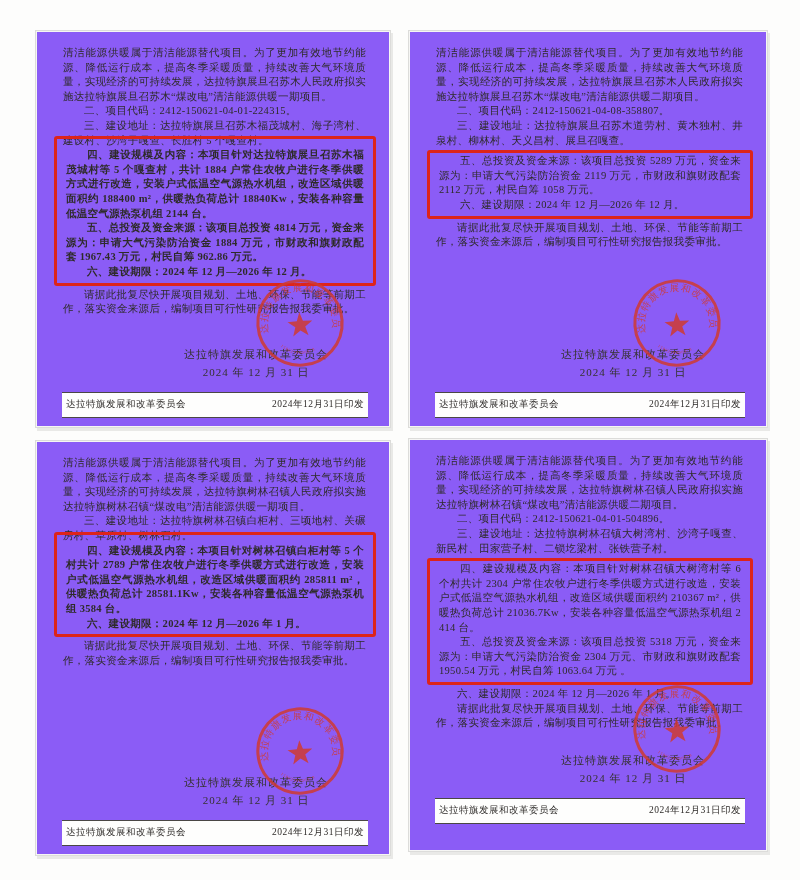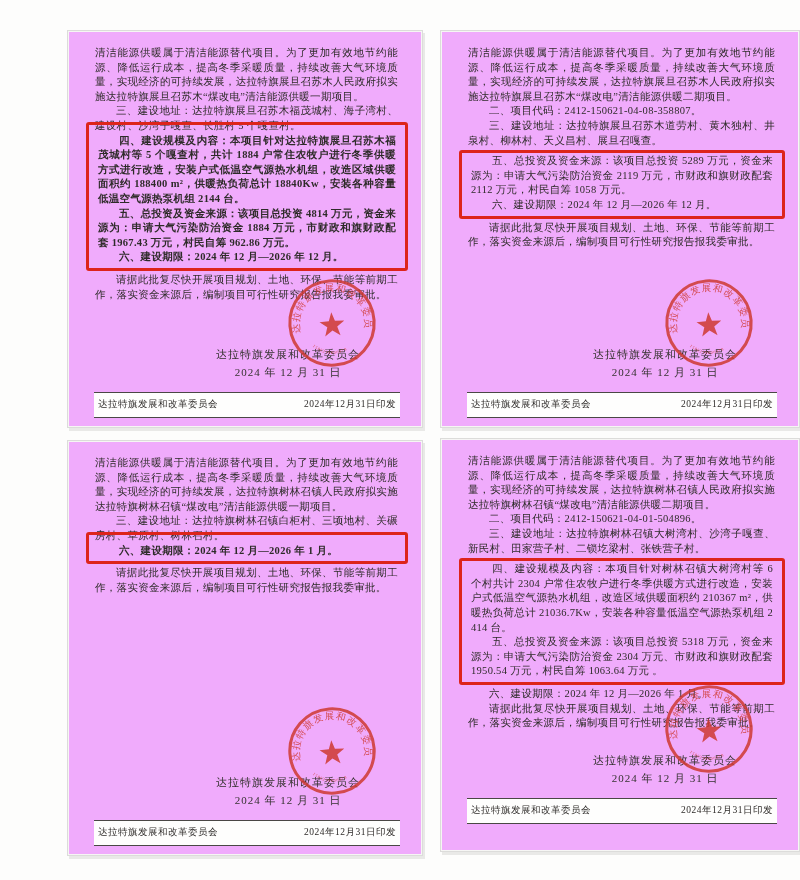--- a/index.html
+++ b/index.html
@@ -4,26 +4,25 @@
 <style>
   * { margin:0; padding:0; box-sizing:border-box; }
   html,body { width:800px; height:880px; overflow:hidden; }
   body {
     background:#fdfdfc;
     font-family:"Liberation Serif","DejaVu Serif",serif;
     position:relative;
   }
   .page {
     position:absolute;
-    background:#f0abfc;
+    background:#8b5cf6;
     border:1px solid #dcdcda;
     box-shadow:2px 3px 0 #e9e9e7, inset 0 0 0 1px #f6f6f4;
     color:#2e2b29;
     overflow:hidden;
-    margin-left:32px;
   }
   .page--1 { left:35px;  top:30px;  width:356px; height:398px; }
   .page--2 { left:408px; top:30px;  width:360px; height:398px; }
   .page--3 { left:35px;  top:440px; width:356px; height:416px; }
   .page--4 { left:408px; top:438px; width:360px; height:414px; }
 
   .page-body {
     padding:15px 24px 0 27px;
     font-size:10.5px;
     line-height:14.6px;
@@ -89,20 +88,21 @@
     z-index:4;
   }
   .page--4 .page-footer { bottom:27px; }
 </style>
 </head>
 <body>
 
 <div class="page page--1">
   <div class="page-body">
     <p class="para-flush">清洁能源供暖属于清洁能源替代项目。为了更加有效地节约能源、降低运行成本，提高冬季采暖质量，持续改善大气环境质量，实现经济的可持续发展，达拉特旗展旦召苏木人民政府拟实施达拉特旗展旦召苏木“煤改电”清洁能源供暖一期项目。</p>
+    <p class="para">二、项目代码：2412-150621-04-01-224315。</p>
     <p class="para">三、建设地址：达拉特旗展旦召苏木福茂城村、海子湾村、建设村、沙湾子嘎查、长胜村 5 个嘎查村。</p>
     <div class="highlight-box overlap">
       <p class="para">四、建设规模及内容：本项目针对达拉特旗展旦召苏木福茂城村等 5 个嘎查村，共计 1884 户常住农牧户进行冬季供暖方式进行改造，安装户式低温空气源热水机组，改造区域供暖面积约 188400 m²，供暖热负荷总计 18840Kw，安装各种容量低温空气源热泵机组 2144 台。</p>
       <p class="para">五、总投资及资金来源：该项目总投资 4814 万元，资金来源为：申请大气污染防治资金 1884 万元，市财政和旗财政配套 1967.43 万元，村民自筹 962.86 万元。</p>
       <p class="para">六、建设期限：2024 年 12 月—2026 年 12 月。</p>
     </div>
     <p class="para">请据此批复尽快开展项目规划、土地、环保、节能等前期工作，落实资金来源后，编制项目可行性研究报告报我委审批。</p>
   </div>
   <div class="sign-block">
     <div>达拉特旗发展和改革委员会</div>
@@ -165,20 +165,21 @@
     <span>达拉特旗发展和改革委员会</span>
     <span>2024年12月31日印发</span>
   </div>
 </div>
 
 <div class="page page--3">
   <div class="page-body">
     <p class="para-flush">清洁能源供暖属于清洁能源替代项目。为了更加有效地节约能源、降低运行成本，提高冬季采暖质量，持续改善大气环境质量，实现经济的可持续发展，达拉特旗树林召镇人民政府拟实施达拉特旗树林召镇“煤改电”清洁能源供暖一期项目。</p>
     <p class="para">三、建设地址：达拉特旗树林召镇白柜村、三顷地村、关碾房村、草原村、树林召村。</p>
     <div class="highlight-box overlap">
+      <p class="para">四、建设规模及内容：本项目针对树林召镇白柜村等 5 个村共计 2789 户常住农牧户进行冬季供暖方式进行改造，安装户式低温空气源热水机组，改造区域供暖面积约 285811 m²，供暖热负荷总计 28581.1Kw，安装各种容量低温空气源热泵机组 3584 台。</p>
       <p class="para">六、建设期限：2024 年 12 月—2026 年 1 月。</p>
     </div>
     <p class="para">请据此批复尽快开展项目规划、土地、环保、节能等前期工作，落实资金来源后，编制项目可行性研究报告报我委审批。</p>
   </div>
   <div class="sign-block">
     <div>达拉特旗发展和改革委员会</div>
     <div>2024 年 12 月 31 日</div>
   </div>
   <svg class="seal" viewBox="0 0 120 120">
     <circle cx="60" cy="60" r="55" fill="none" stroke="#cf3b33" stroke-width="4"></circle>

